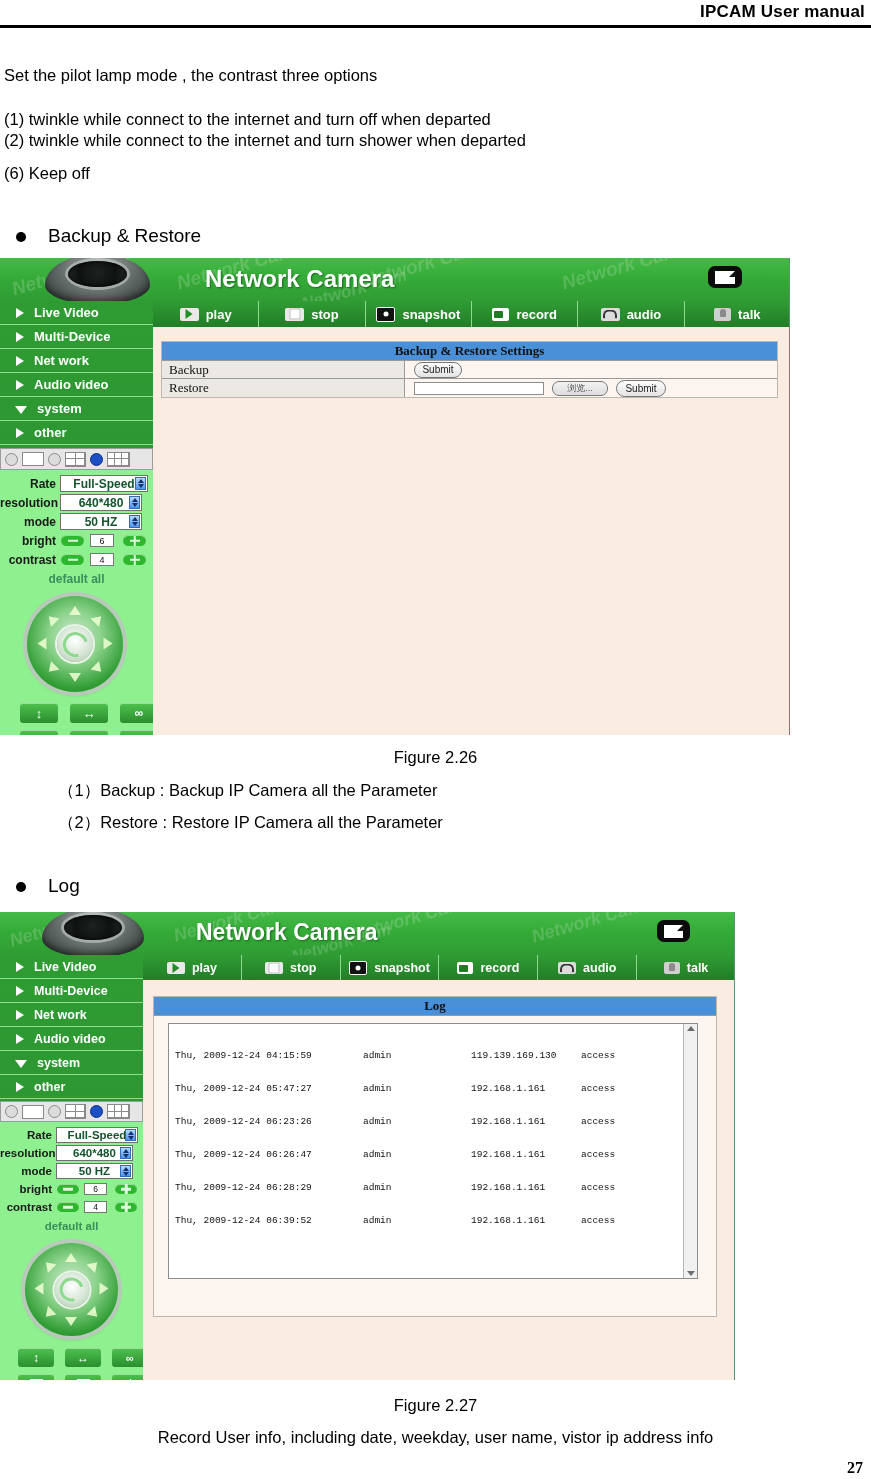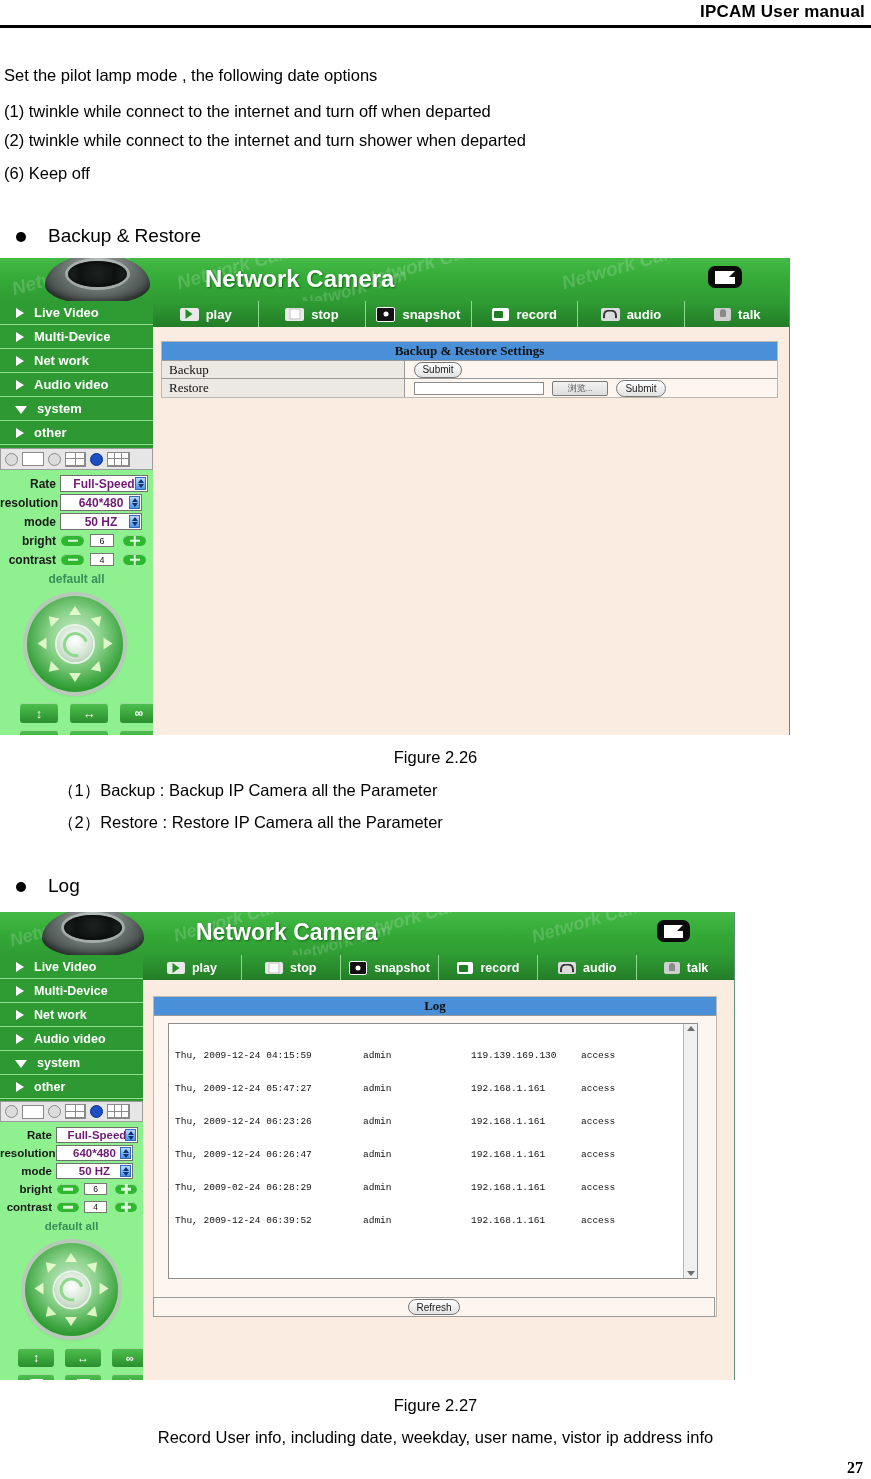--- a/index.html
+++ b/index.html
@@ -188,21 +188,21 @@
   }
   .shot .mb-grid9 span{border-right:1px solid #8a8a8a;border-bottom:1px solid #8a8a8a;}
 
   .shot .settings-rows{ position:absolute; left:0; width:100%; }
   .shot .srow{ display:flex; align-items:center; }
   .shot .srow .lbl{
     text-align:right; color:#1a1a1a; font-weight:bold; flex:none;
   }
   .shot .sel{
     background:#ffffff; border:1px solid #707070; display:flex; align-items:center;
-    justify-content:center; position:relative; font-weight:bold; color:#701a75;
+    justify-content:center; position:relative; font-weight:bold; color:#14532d;
     box-sizing:border-box;
   }
   .shot .sel .spin{
     position:absolute; right:1px; top:1px; bottom:1px; width:11px;
     background:linear-gradient(180deg,#b9d8ff,#4f92e8);
     border:1px solid #2f6cc0; box-sizing:border-box;
     display:flex; flex-direction:column; align-items:center; justify-content:center;
   }
   .shot .sel .spin i{
     display:block; width:0;height:0;
@@ -297,24 +297,23 @@
     background:linear-gradient(180deg,#fdfdfd,#e3e3e3);
     border:1px solid #777; border-radius:9px;
     display:inline-flex; align-items:center; justify-content:center;
     color:#222; white-space:nowrap;text-align:right;
   }
   .shot .textinput{
     background:#ffffff; border:1px solid #8d8d8d; box-sizing:border-box;
   }
   .shot .browse{
     background:linear-gradient(180deg,#f2f2f2,#dedede);
-    border:1px solid #7a7a7a; border-radius:2px;
+    border:1px solid #7a7a7a; border-radius:7px;
     display:inline-flex;align-items:center;justify-content:center;gap:2px;
     color:#555;
-    font-family:Liberation Serif, serif;
   }
 
   
   .shot .logbox{
     position:absolute; background:#ffffff; border:1px solid #8d8d8d;
     box-sizing:border-box; overflow:hidden;
   }
   .shot .logtext{
     position:absolute; left:6px; top:4px;
     font-family:"Liberation Mono", monospace;
@@ -345,22 +344,22 @@
   }
 </style>
 </head>
 <body>
 
 <div class="page-header">
   <div class="header-title">IPCAM User manual</div>
   <div class="header-rule"></div>
 </div>
 
-<div class="doc-text" style="top:62px;">Set the pilot lamp mode , the following date options</div>
-<div class="doc-text" style="top:98px;">(1) twinkle while connect to the internet and turn off when departed</div>
+<div class="doc-text" style="top:62px;">Set the pilot lamp mode , the contrast three options</div>
+<div class="doc-text" style="top:106px;">(1) twinkle while connect to the internet and turn off when departed</div>
 <div class="doc-text" style="top:127px;">(2) twinkle while connect to the internet and turn shower when departed</div>
 <div class="doc-text" style="top:160px;">(6) Keep off</div>
 
 <div class="bullet-head" style="top:225px;">
   <span class="bullet-dot"></span><span>Backup &amp; Restore</span>
 </div>
 
 <div class="shot" id="shot1" style="left:0px; top:258px; width:790px; height:477px;">
 
   <div class="banner" style="height:43px;">
@@ -721,32 +720,29 @@
   <div class="content" style="left:143px; top:68px; width:592px; height:400px;">
     <div class="panel" style="left:10px; top:16px; width:562px; height:319px;">
       <div class="panel-title" style="height:18px; font-size:13px;">Log</div>
 
       <div class="logbox" style="left:14px; top:26px; width:530px; height:256px;">
         <div class="logtext" style="font-size:9.5px; line-height:11px;">
           <span class="line"><span class="c1">Thu, 2009-12-24 04:15:59</span><span class="c2">admin</span><span class="c3">119.139.169.130</span><span>access</span></span>
           <span class="line"><span class="c1">Thu, 2009-12-24 05:47:27</span><span class="c2">admin</span><span class="c3">192.168.1.161</span><span>access</span></span>
           <span class="line"><span class="c1">Thu, 2009-12-24 06:23:26</span><span class="c2">admin</span><span class="c3">192.168.1.161</span><span>access</span></span>
           <span class="line"><span class="c1">Thu, 2009-12-24 06:26:47</span><span class="c2">admin</span><span class="c3">192.168.1.161</span><span>access</span></span>
-          <span class="line"><span class="c1">Thu, 2009-02-24 06:28:29</span><span class="c2">admin</span><span class="c3">192.168.1.161</span><span>access</span></span>
+          <span class="line"><span class="c1">Thu, 2009-12-24 06:28:29</span><span class="c2">admin</span><span class="c3">192.168.1.161</span><span>access</span></span>
           <span class="line"><span class="c1">Thu, 2009-12-24 06:39:52</span><span class="c2">admin</span><span class="c3">192.168.1.161</span><span>access</span></span>
         </div>
         <div class="scrollbar">
           <i class="sb-arrow up"></i>
           <i class="sb-arrow dn"></i>
         </div>
       </div>
 
-      <div class="refresh-row" style="left:-1px; bottom:-1px; width:562px; height:20px;">
-        <span class="btn-oval" style="width:50px;height:14px;font-size:10px;">Refresh</span>
-      </div>
     </div>
   </div>
 
   <div class="edge-line" style="right:0; top:0; width:1px; height:468px;"></div>
 </div>
 
 <div class="fig-caption" style="top:1396px;">Figure 2.27</div>
 <div class="fig-caption" style="top:1428px;">Record User info, including date, weekday, user name, vistor ip address info</div>
 
 <div class="page-number">27</div>

